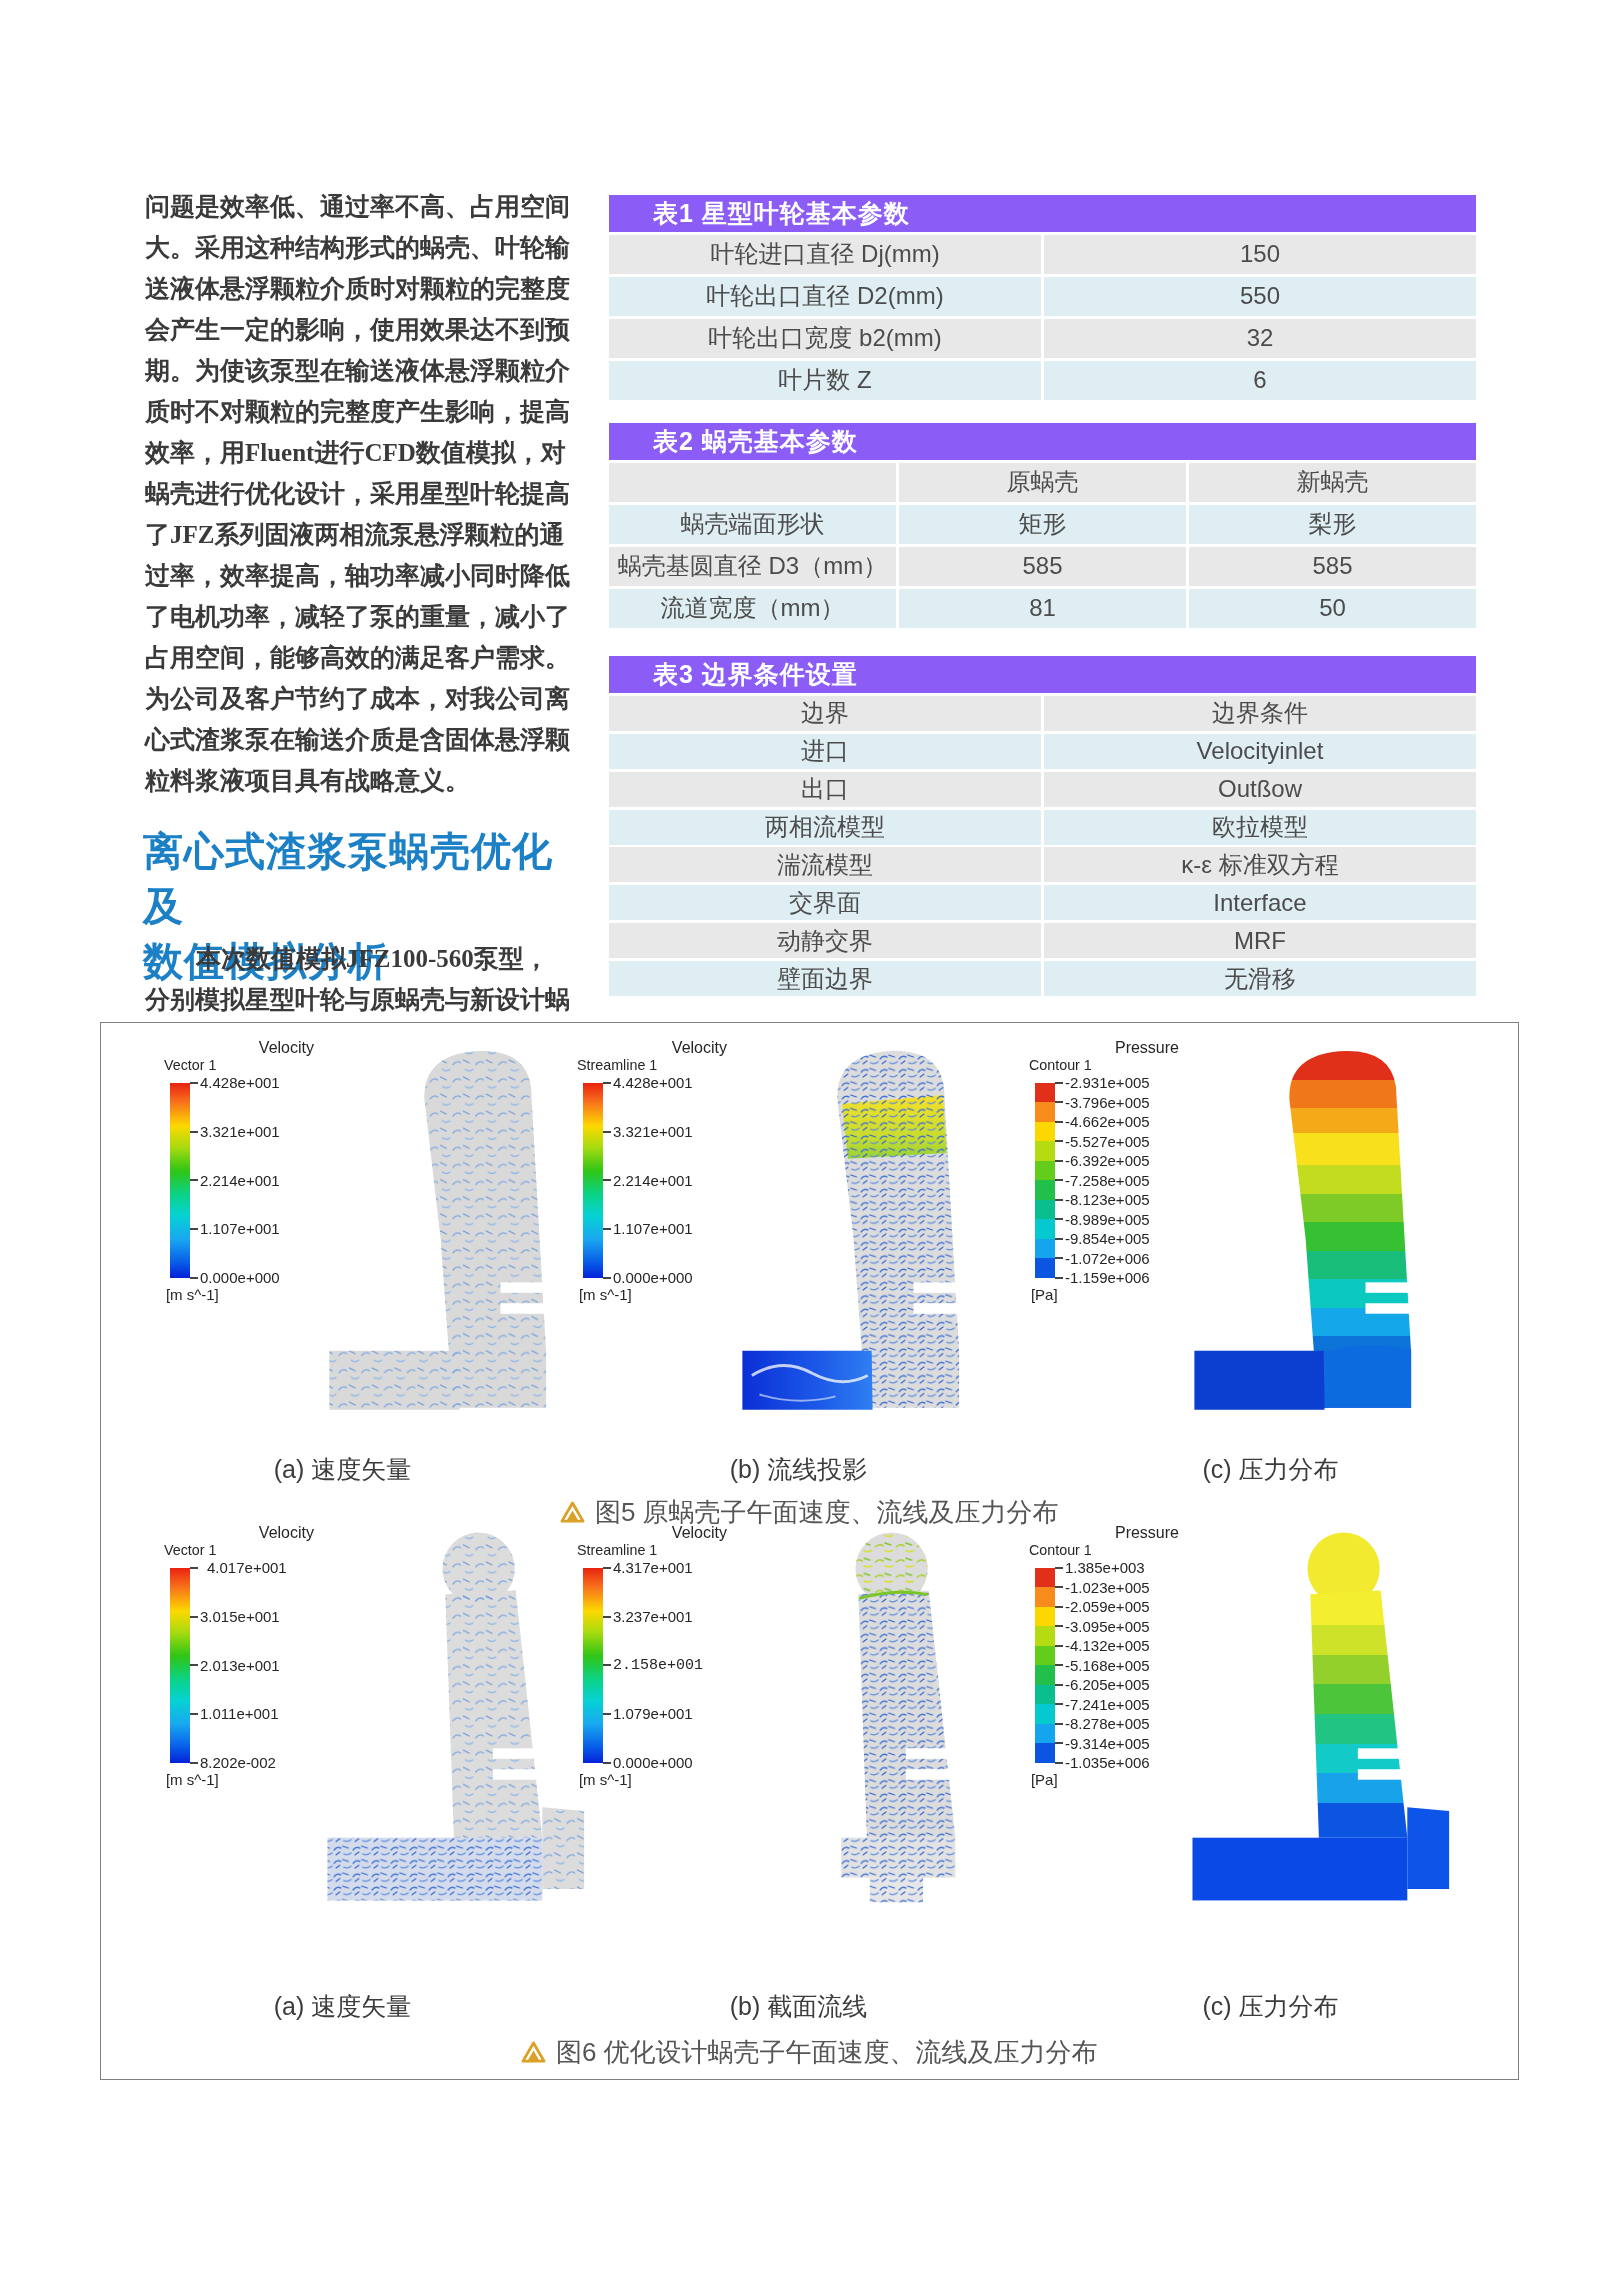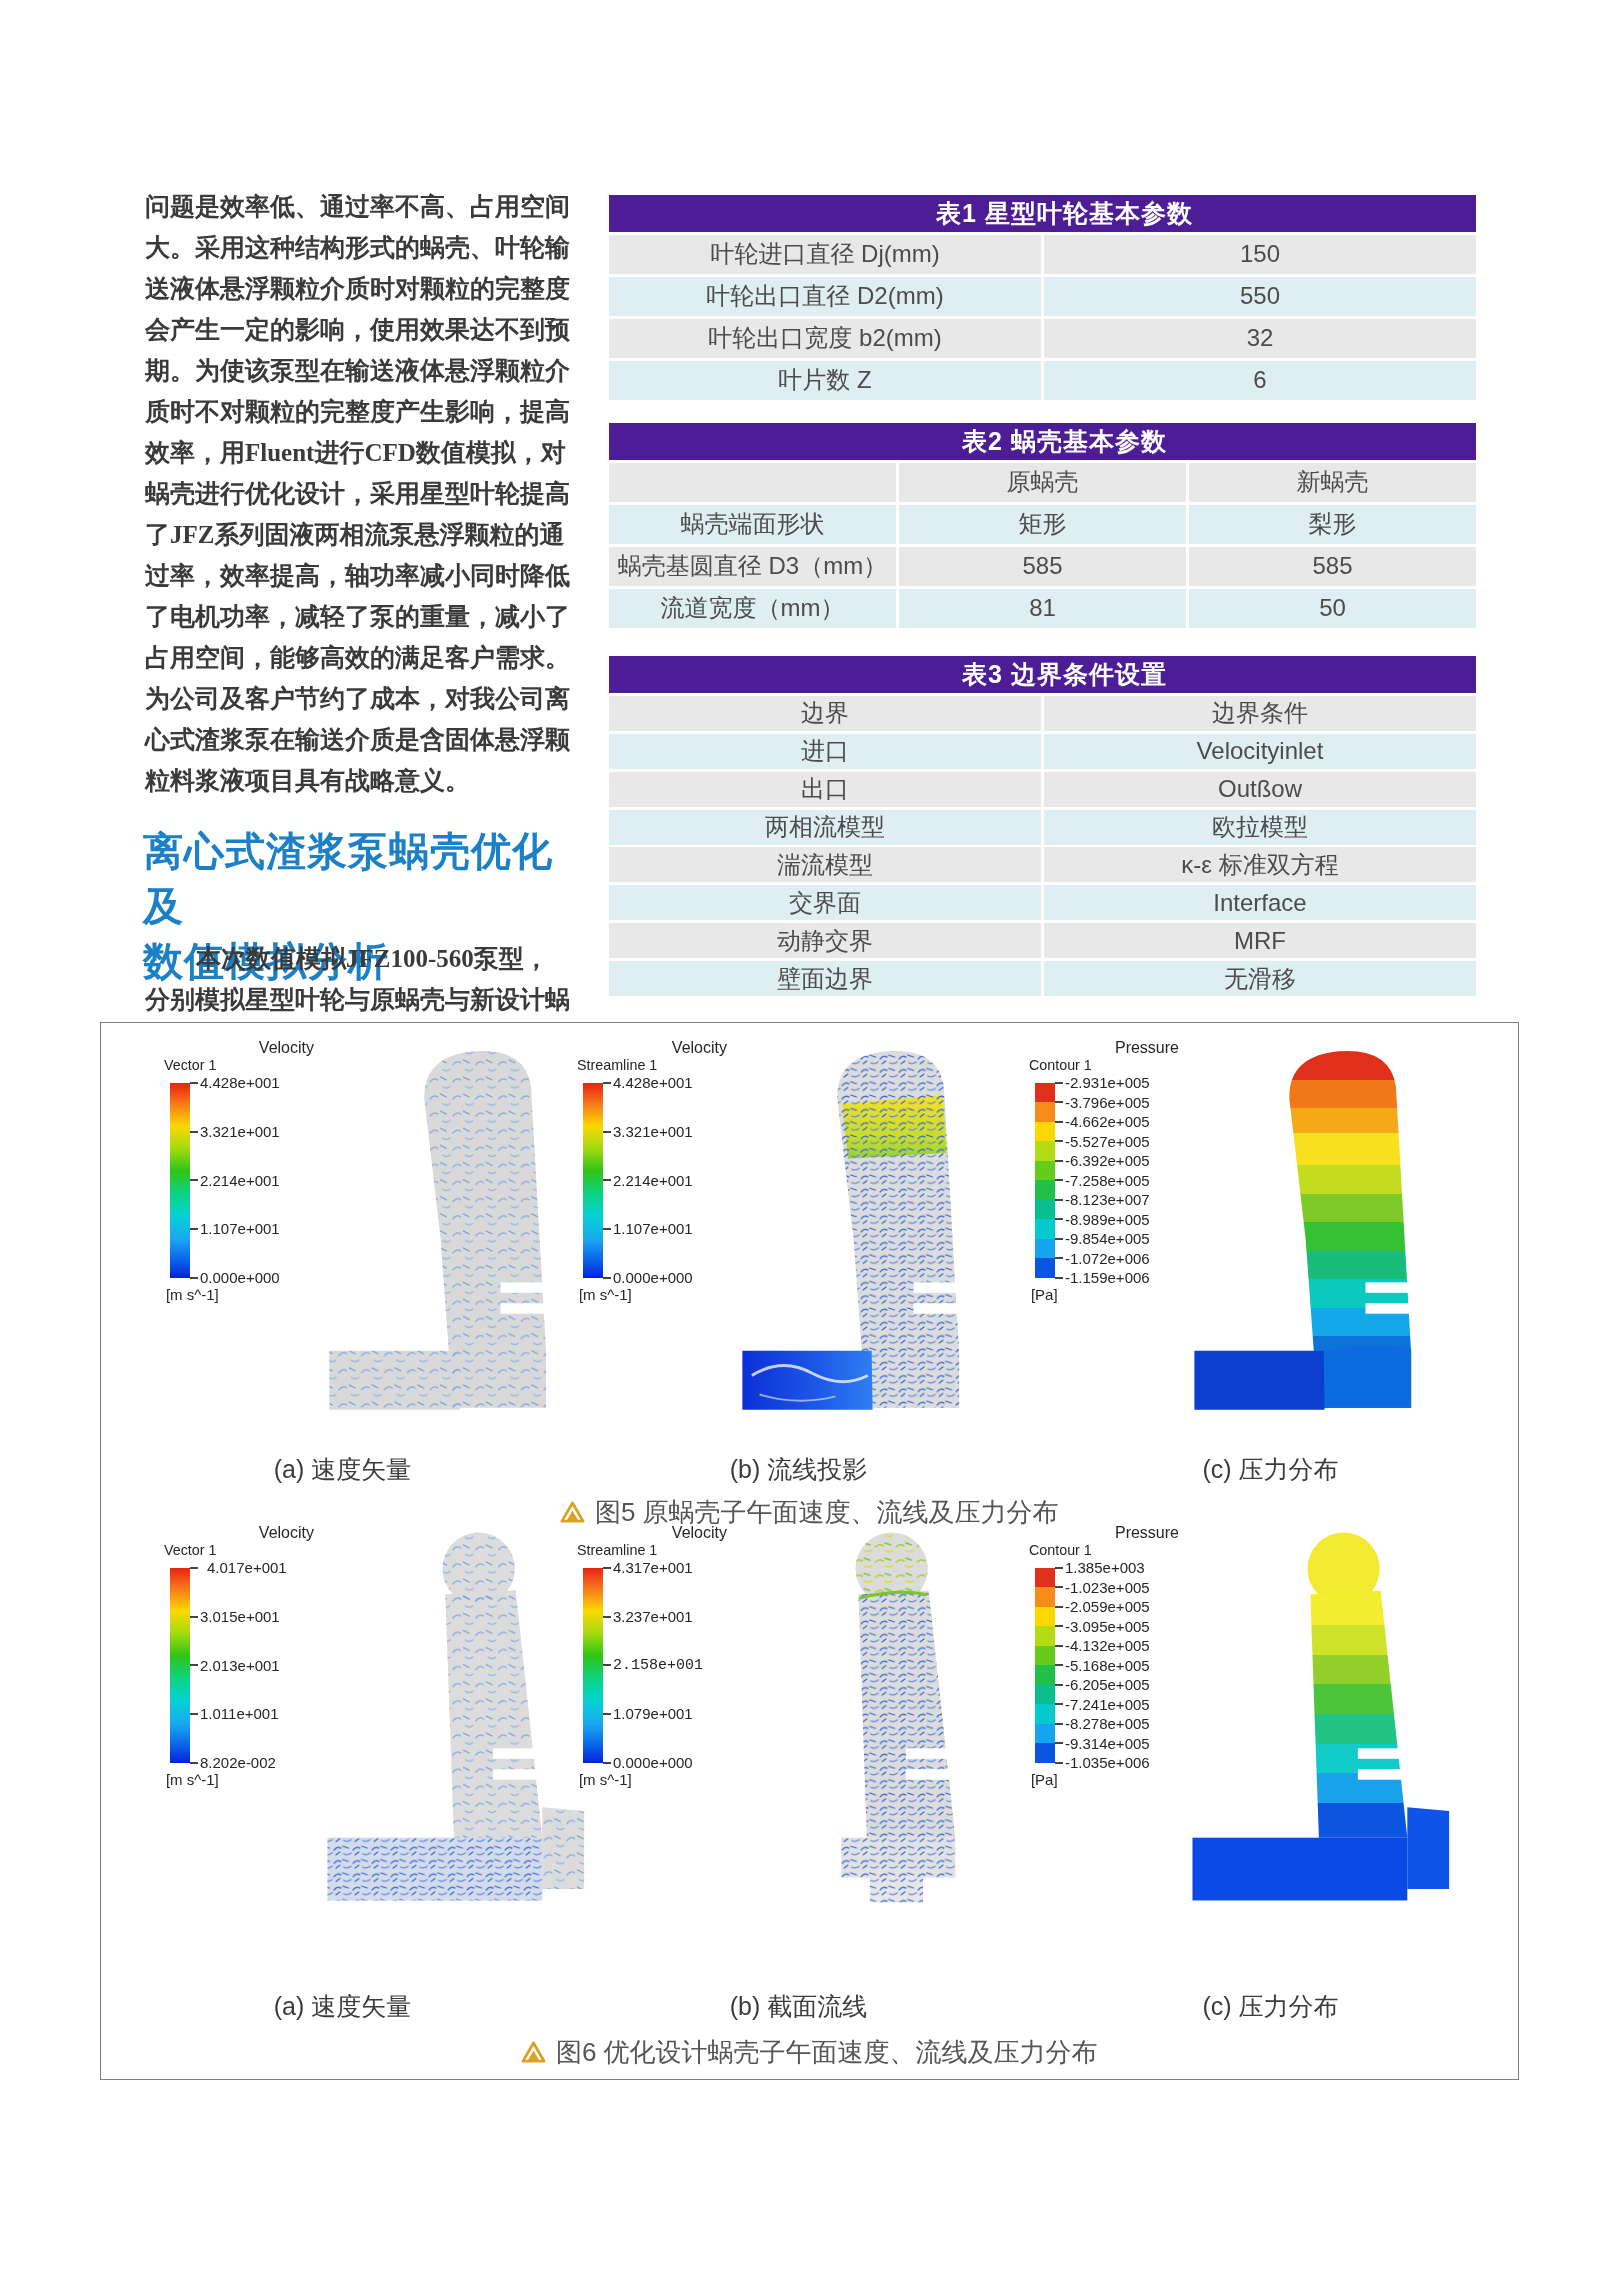--- a/index.html
+++ b/index.html
@@ -19,22 +19,22 @@
     font-size:40px;line-height:55px;color:#1b80c6;font-weight:bold;
     letter-spacing:1px;
   }
   .para2{position:absolute;left:145px;top:938px;width:447px;}
   .para2 .tline.indent{text-indent:51px;}
 
   
   .ptable{position:absolute;left:609px;width:867px;display:flex;flex-direction:column;gap:2.9px;}
   #table1{top:195px;} #table2{top:423px;} #table3{top:656px;}
   .thead{
-    background:#4c1d95;color:#ffffff;font-size:25px;font-weight:bold;
-    text-align:center;height:37px;line-height:37px;letter-spacing:1px;padding-left:44px;
+    background:#8b5cf6;color:#ffffff;font-size:25px;font-weight:bold;
+    height:37px;line-height:37px;letter-spacing:1px;padding-left:44px;
   }
   .tbody{display:flex;flex-direction:column;gap:2.9px;}
   .trow{display:flex;gap:2.9px;height:39px;}
   #table3 .trow{height:35px;}
   .tcell{
     flex:1;display:flex;align-items:center;justify-content:center;
     font-size:24px;color:#4c4c4c;
   }
   .row-gray .tcell{background:#e8e8e8;}
   .row-cyan .tcell{background:#dfeef3;}
@@ -336,21 +336,21 @@
       <div class="tick-label" style="top: 55px;">-3.796e+005</div>
       <div class="tick-mark" style="top: 82px;"></div>
       <div class="tick-label" style="top: 74px;">-4.662e+005</div>
       <div class="tick-mark" style="top: 101px;"></div>
       <div class="tick-label" style="top: 94px;">-5.527e+005</div>
       <div class="tick-mark" style="top: 121px;"></div>
       <div class="tick-label" style="top: 113px;">-6.392e+005</div>
       <div class="tick-mark" style="top: 140px;"></div>
       <div class="tick-label" style="top: 133px;">-7.258e+005</div>
       <div class="tick-mark" style="top: 160px;"></div>
-      <div class="tick-label" style="top: 152px;">-8.123e+007</div>
+      <div class="tick-label" style="top: 152px;">-8.123e+005</div>
       <div class="tick-mark" style="top: 179px;"></div>
       <div class="tick-label" style="top: 172px;">-8.989e+005</div>
       <div class="tick-mark" style="top: 199px;"></div>
       <div class="tick-label" style="top: 191px;">-9.854e+005</div>
       <div class="tick-mark" style="top: 218px;"></div>
       <div class="tick-label" style="top: 211px;">-1.072e+006</div>
       <div class="tick-mark" style="top: 238px;"></div>
       <div class="tick-label" style="top: 230px;">-1.159e+006</div>
     </div>
   <svg class="cfd" width="276" height="404" viewBox="0 0 290 425">

